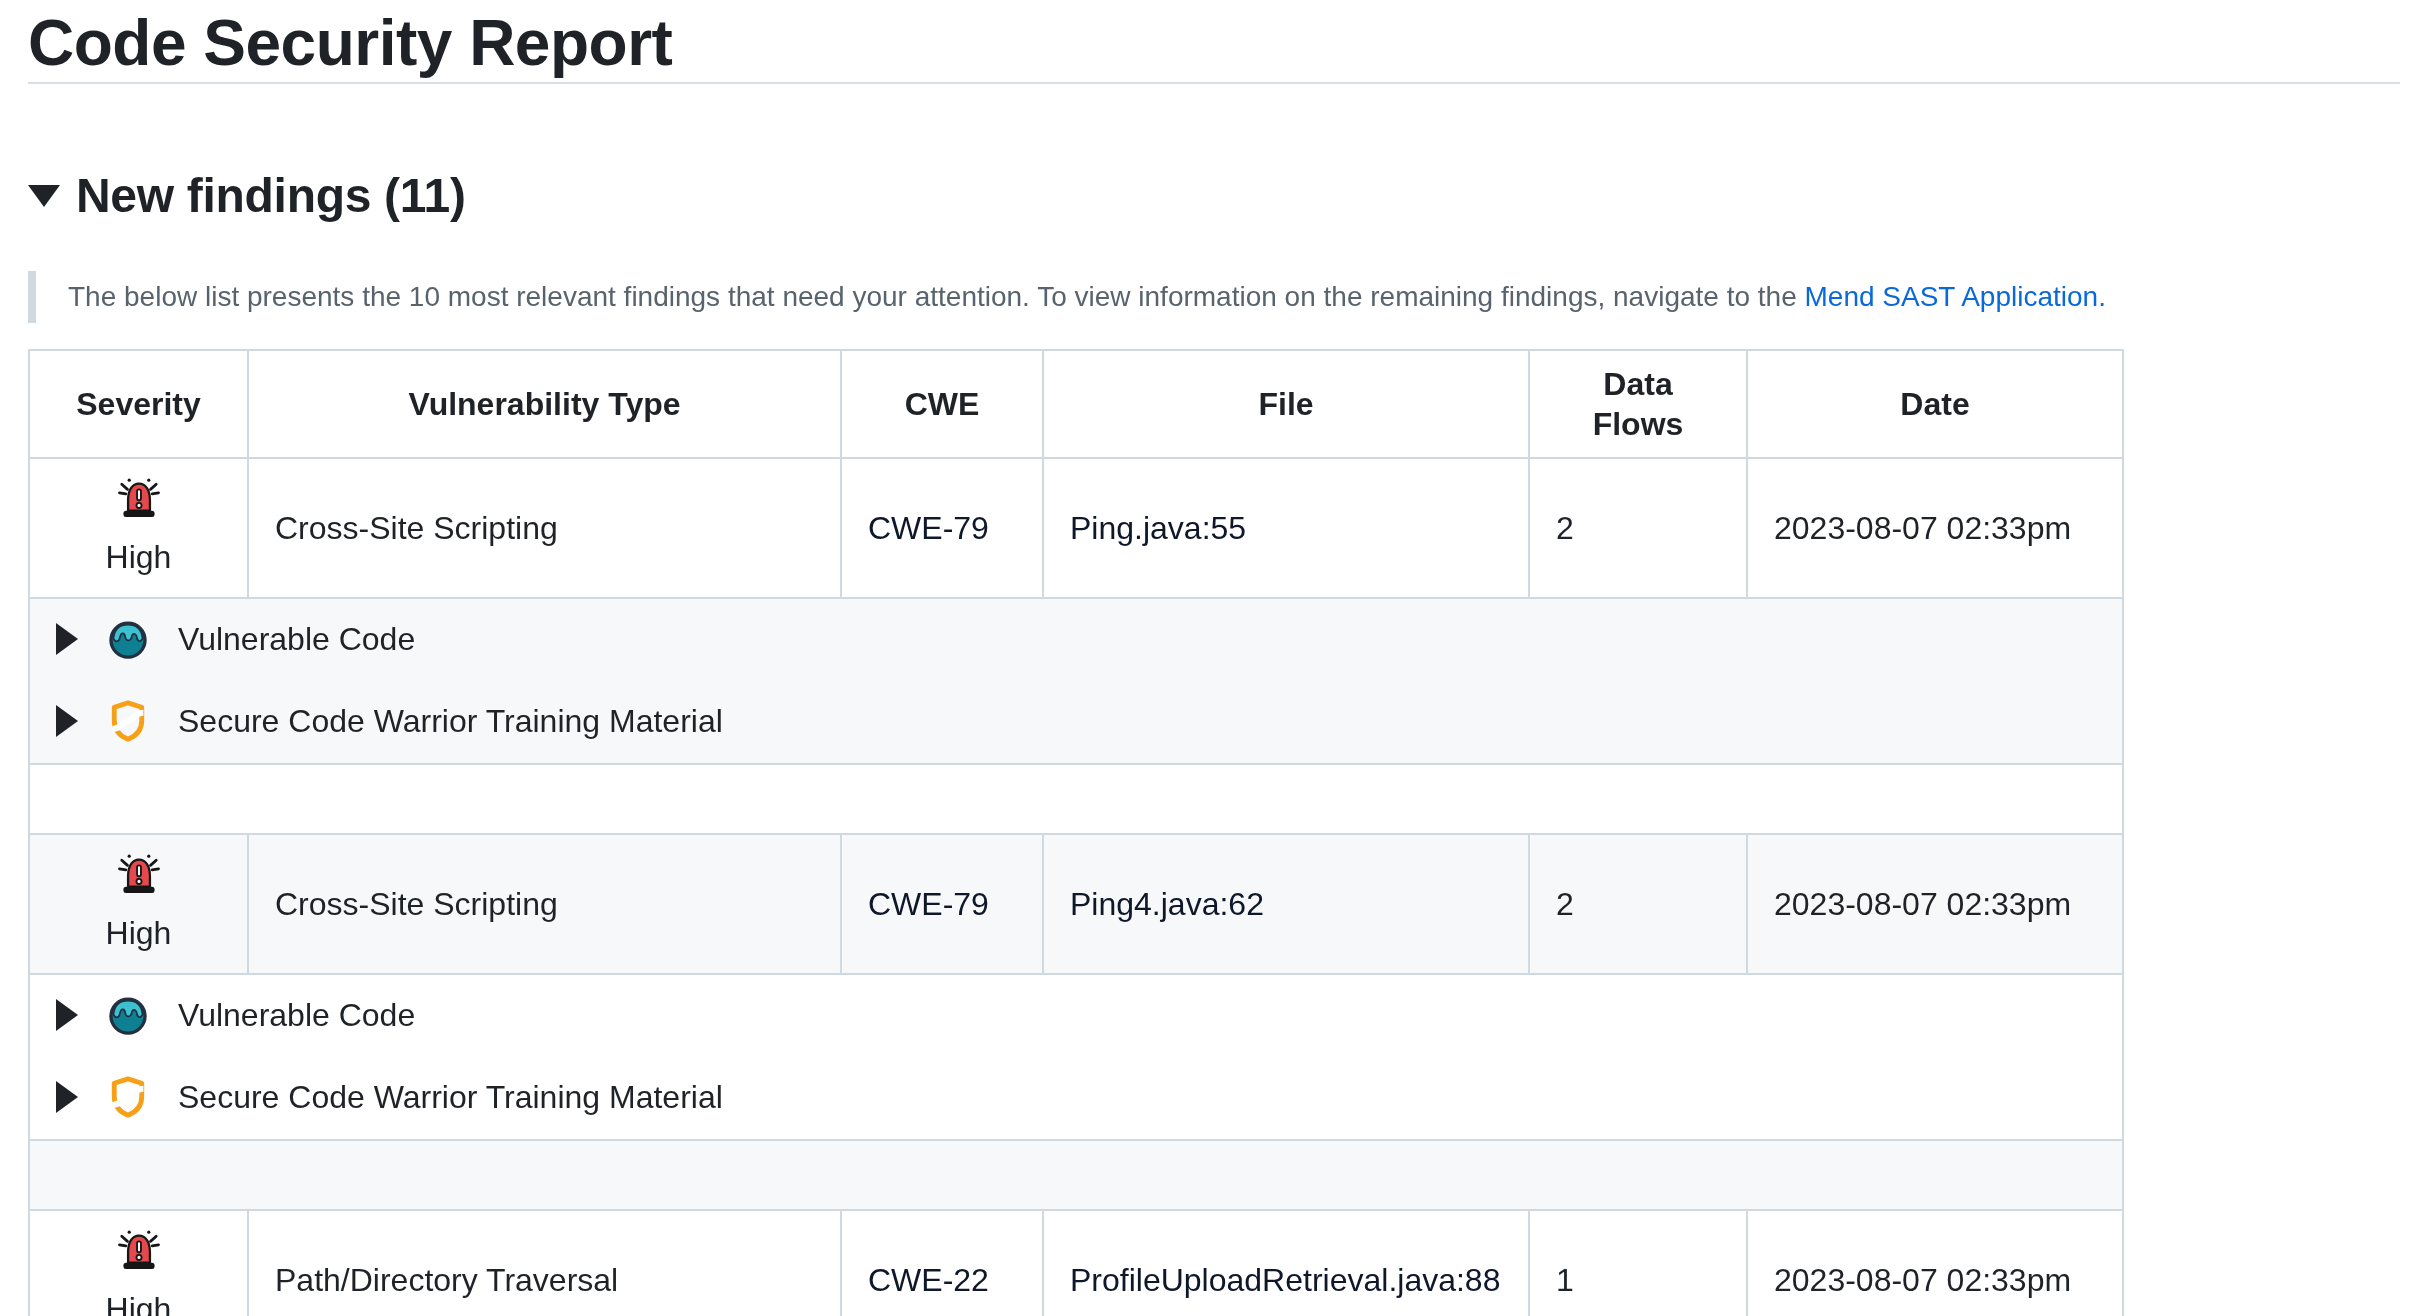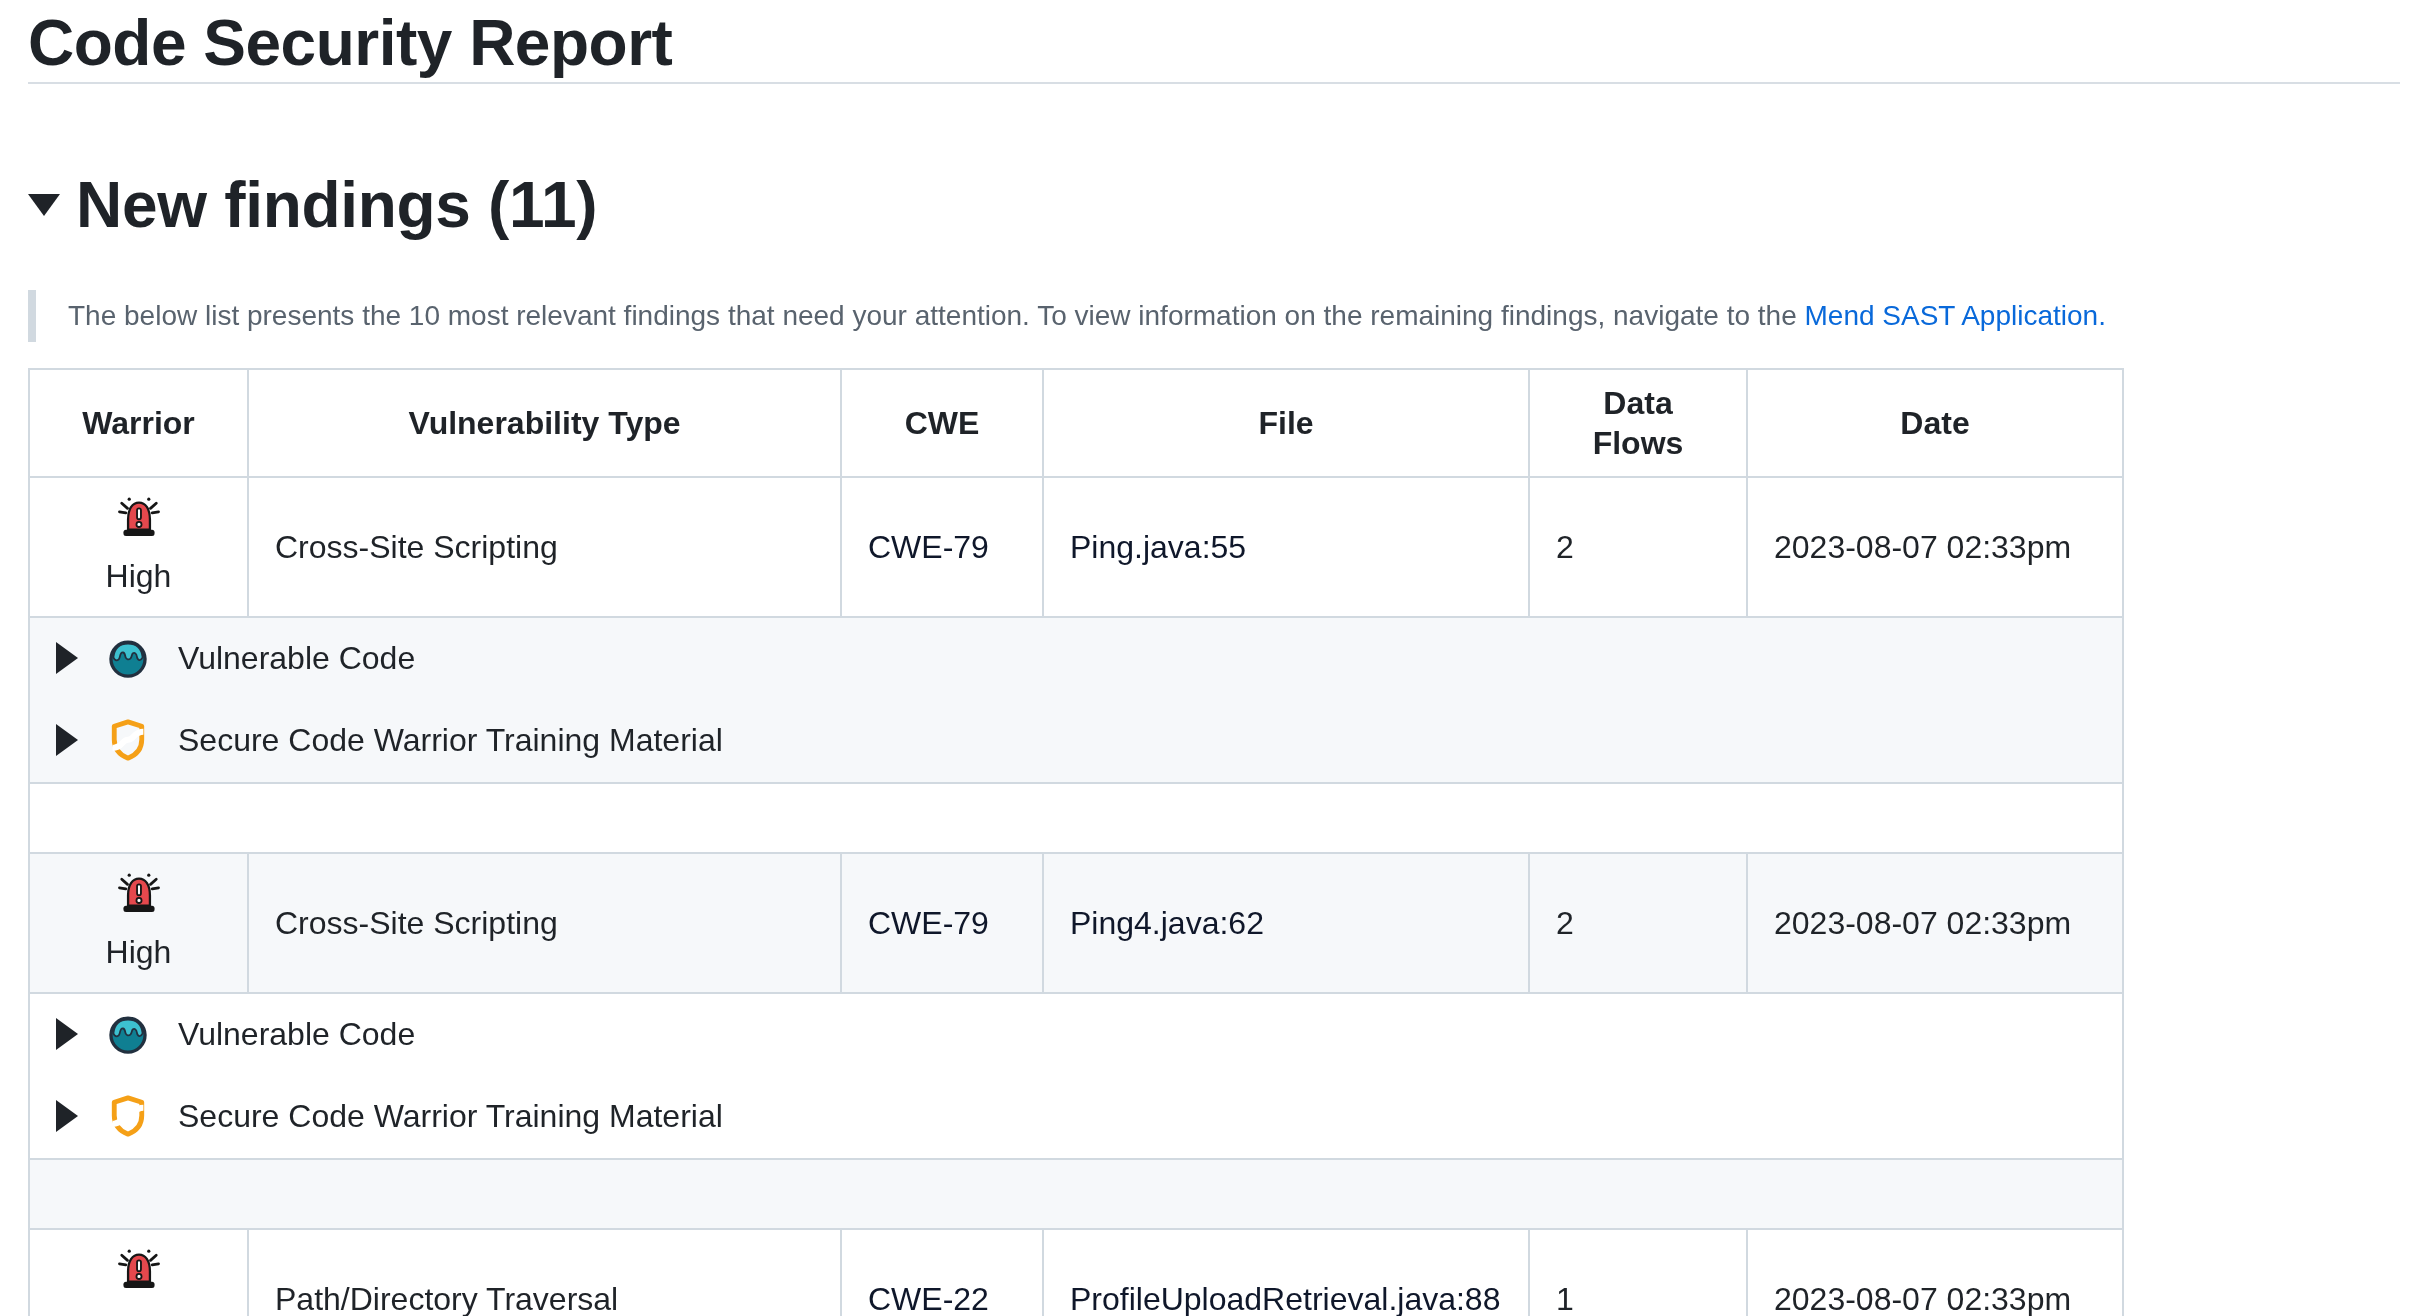--- a/index.html
+++ b/index.html
@@ -21,21 +21,21 @@
   }
   .summary-h2 {
     margin-top: 84px;
     display: flex;
     align-items: center;
     gap: 16px;
     cursor: pointer;
     width: max-content;
   }
   .summary-h2 .h2-text {
-    font-size: 64px;
+    font-size: 48px;
     font-weight: 700;
     letter-spacing: -0.3px;
   }
   .tri-down {
     width: 0; height: 0;
     border-left: 16px solid transparent;
     border-right: 16px solid transparent;
     border-top: 22px solid #1f2328;
     display: inline-block;
   }
@@ -157,21 +157,21 @@
     <colgroup>
       <col style="width:219px">
         <col style="width:593px">
         <col style="width:202px">
       <col style="width:486px">
         <col style="width:218px">
         <col style="width:376px">
     </colgroup>
     <thead>
       <tr>
-        <th>Warrior</th>
+        <th>Severity</th>
         <th>Vulnerability Type</th>
         <th>CWE</th>
         <th>File</th>
         <th>Data Flows</th>
         <th>Date</th>
       </tr>
     </thead>
     <tbody>
 
       <tr>

